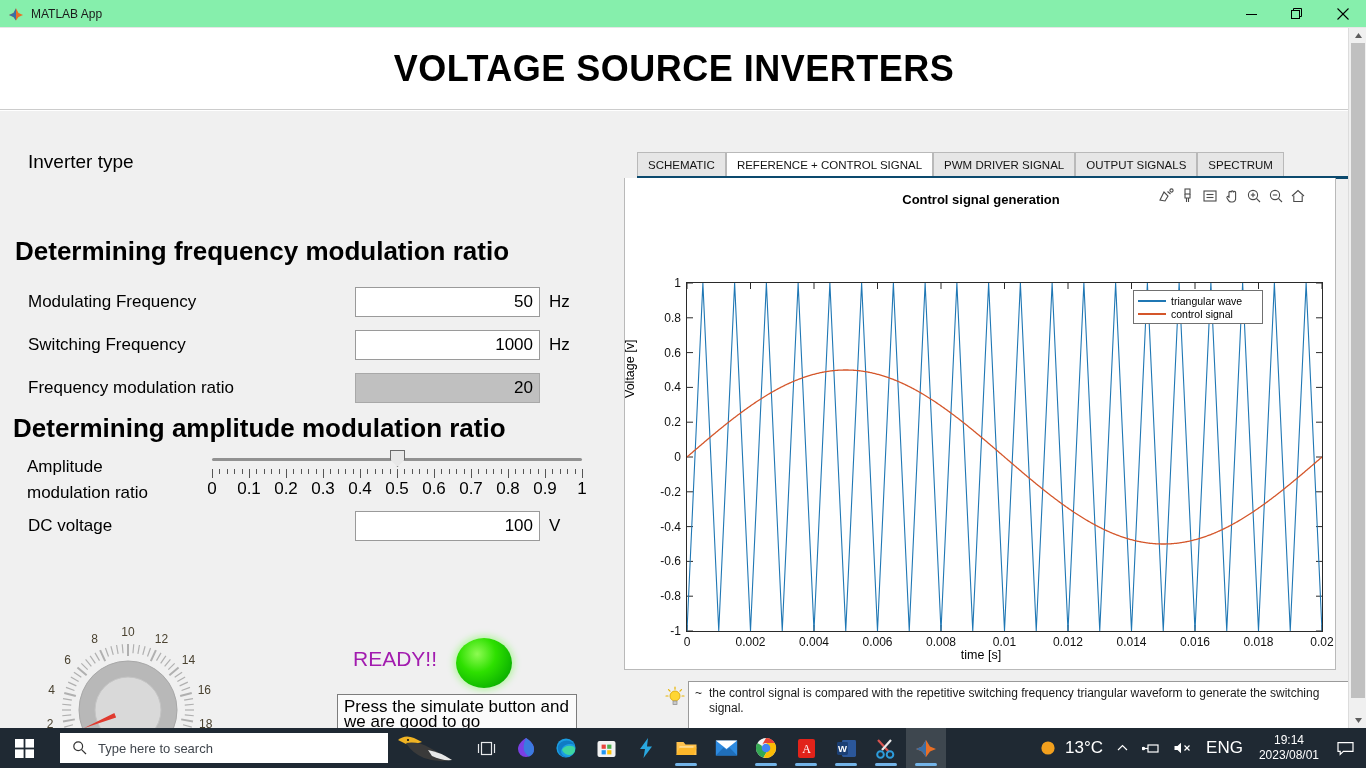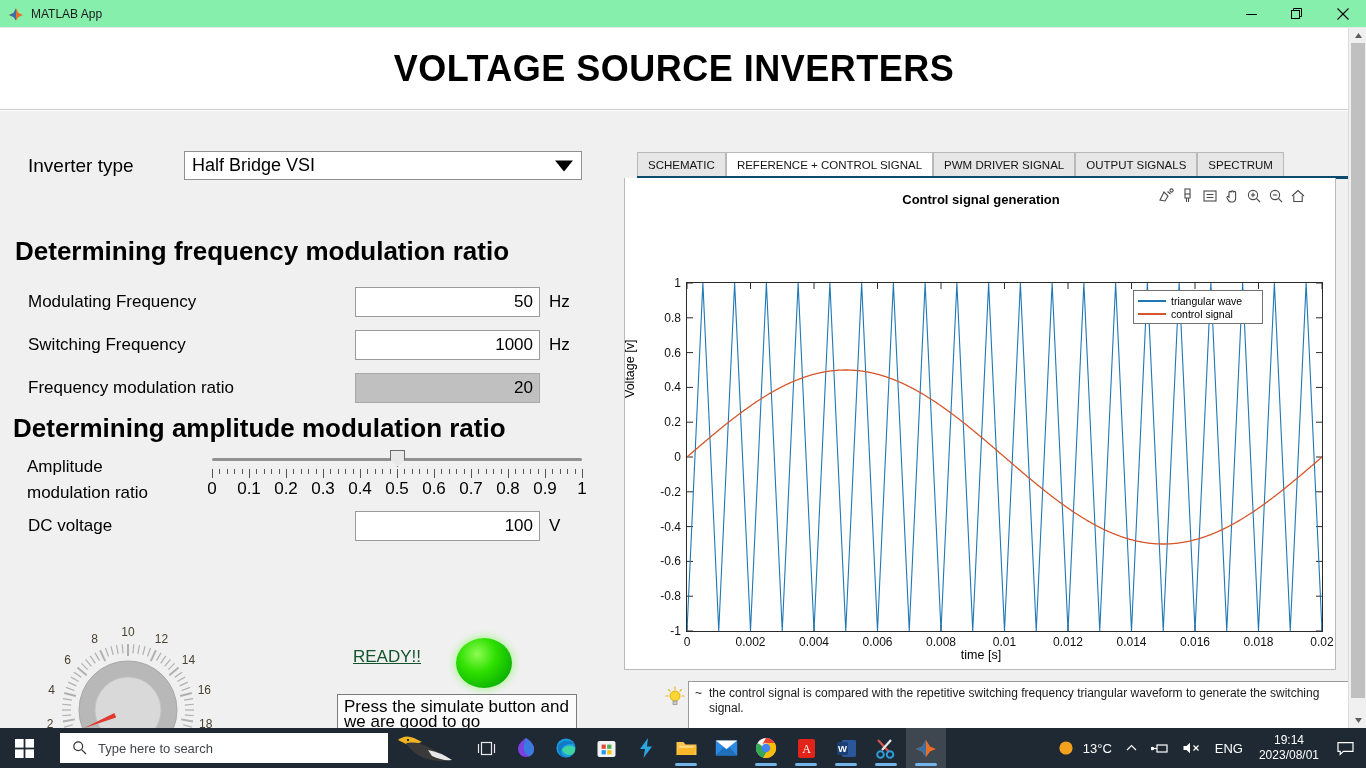--- a/index.html
+++ b/index.html
@@ -114,21 +114,21 @@
   .s-label {
     position: absolute; top: 0; font-size: 17px; color: #000; transform: translateX(-50%);
     white-space: nowrap;
   }
 
   
   #knob-area { position: absolute; left: 26px; top: 515px; width: 212px; height: 190px; }
   #knob-svg { position: absolute; left: 0; top: 0; }
 
   
-  #ready-text { position: absolute; left: 353px; top: 536px; font-size: 17px; color: #14532d; text-decoration: underline; }
+  #ready-text { position: absolute; left: 353px; top: 536px; font-size: 21px; color: #a21caf; }
   #lamp {
     position: absolute; left: 456px; top: 527px; width: 56px; height: 50px; border-radius: 50%;
     background: radial-gradient(circle at 38% 32%, #8dfb52 0%, #2ee000 38%, #10b800 72%, #0a8f00 100%);
     box-shadow: 0 0 7px 2px rgba(60,255,0,0.35);
   }
 
   
   #message-box {
     position: absolute; left: 337px; top: 583px; width: 240px; height: 62px;
     background: #fbfbfb; border: 1px solid #7d7d7d; padding: 4px 6px;
@@ -268,21 +268,21 @@
   .tb-app.running::after {
     content: ''; position: absolute; left: 9px; bottom: 2px; width: 22px; height: 3px;
     background: #74b4e8; border-radius: 2px;
   }
   .tb-app.active { background: rgba(255,255,255,0.14); }
   #tray {
     margin-left: auto; display: flex; align-items: center; height: 40px; padding-right: 4px;
   }
   .tray-item {
     display: flex; align-items: center; justify-content: center; height: 40px; padding: 16px 7px;
-    font-size: 13px; color: #ffffff; cursor: pointer;
+    font-size: 17px; color: #ffffff; cursor: pointer;
   }
   #tray-clock { line-height: 15px; text-align: center; font-size: 12px; color: #fff; padding: 0 9px; cursor: pointer; }
   #notif-button { width: 34px; height: 40px; display: flex; align-items: center; justify-content: center; cursor: pointer; }
 </style>
 </head>
 <body>
 
 <div id="window-titlebar">
   <span id="titlebar-icon">
     <svg width="16" height="16" viewBox="0 0 16 16">
@@ -315,24 +315,20 @@
 <div id="app-root">
 
   <div id="app-header">
     <div id="app-title">VOLTAGE SOURCE INVERTERS</div>
   </div>
 
   <div id="left-panel">
 
     <div id="inverter-row">
       <span id="inverter-label">Inverter type</span>
-      <div id="inverter-dropdown">
-        <span id="inverter-dropdown-value">Half Bridge VSI</span>
-        <span id="dropdown-arrow"></span>
-      </div>
     </div>
 
     <div class="section-heading" id="heading-freq">Determining frequency modulation ratio</div>
 
     <div class="field-row" id="row-modfreq">
       <span class="field-label">Modulating Frequency</span>
       <div class="field-input">50</div>
       <span class="field-unit">Hz</span>
     </div>
 

